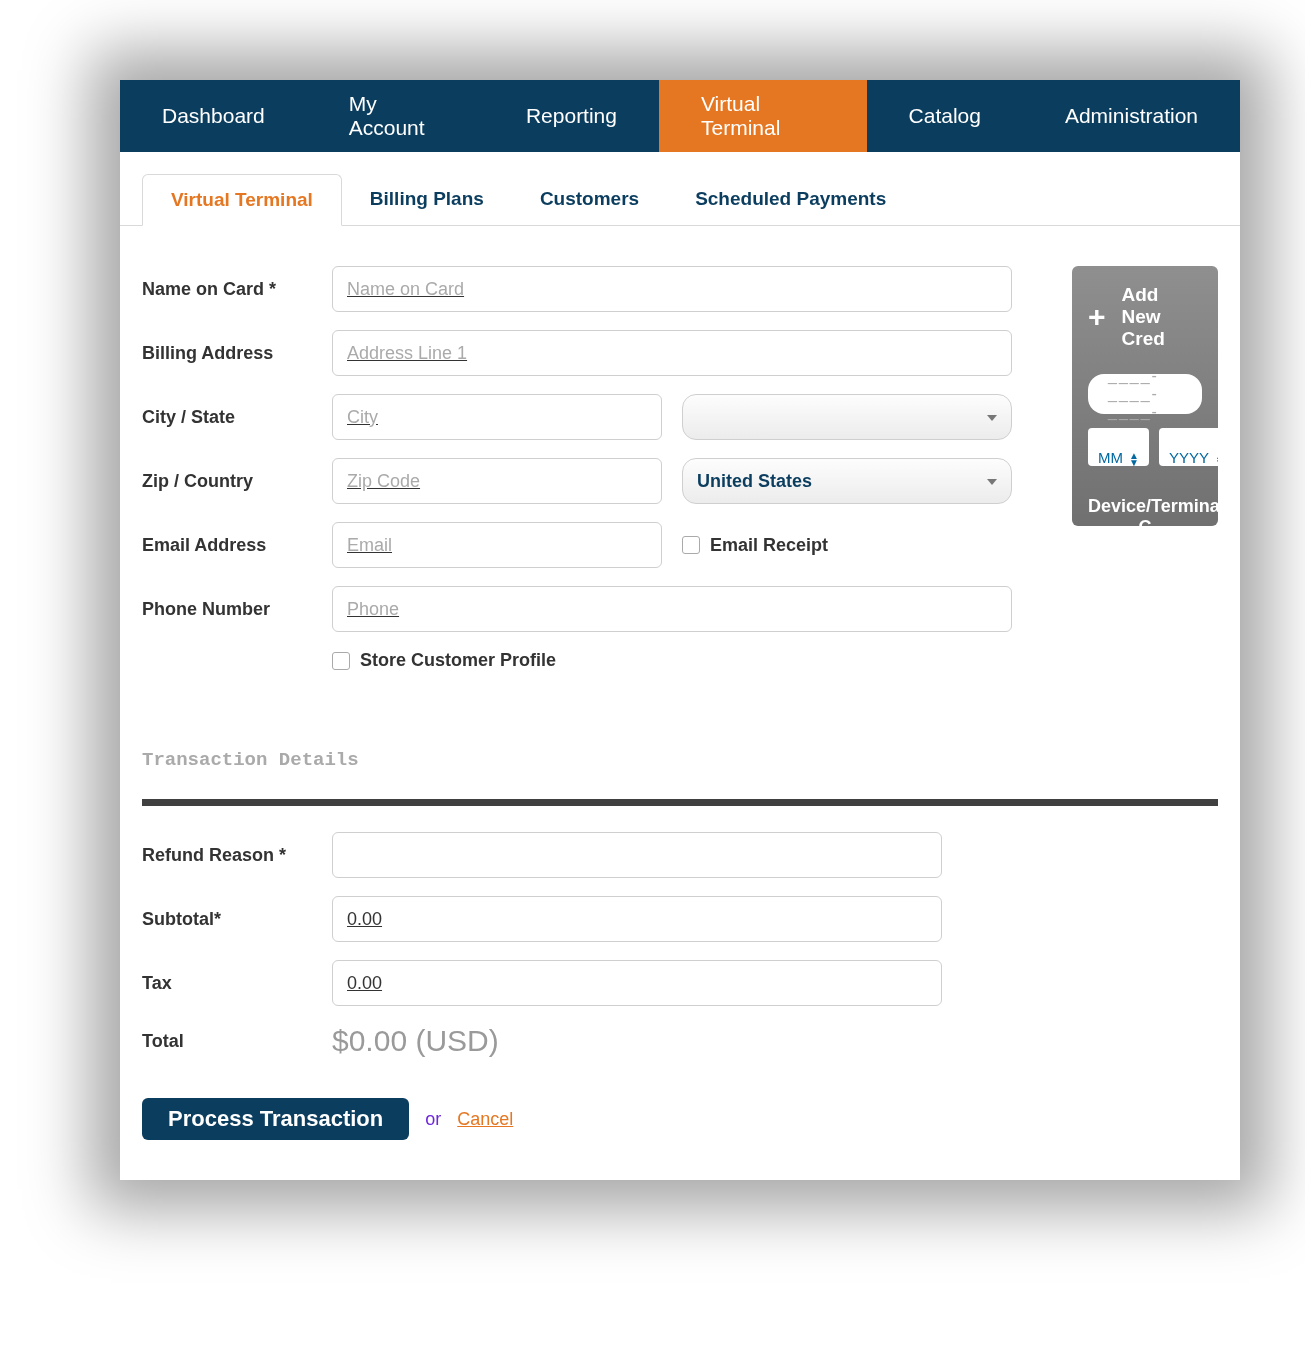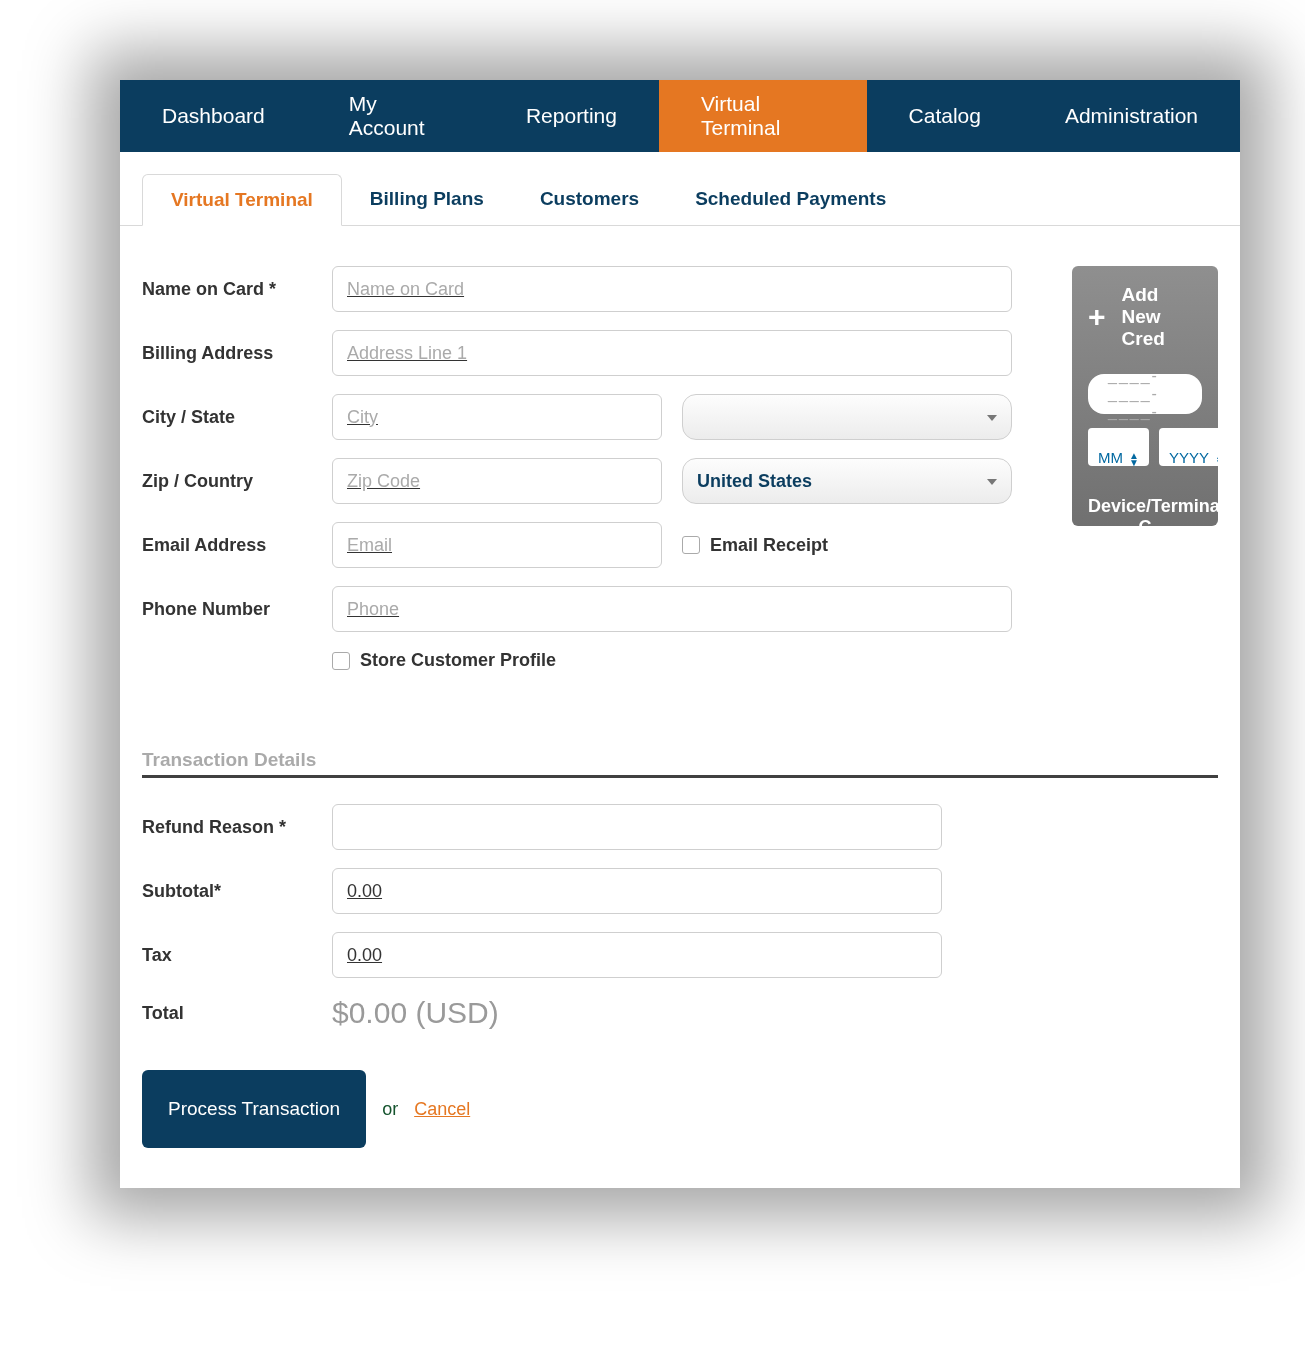--- a/index.html
+++ b/index.html
@@ -31,26 +31,26 @@
 .chk { width:18px; height:18px; border:1px solid #aaa; border-radius:3px; margin-right:10px; display:inline-block; }
 .chk-wrap { display:flex; align-items:center; color:#333; font-weight:700; font-size:18px; }
 .card-panel { width:235px; background:linear-gradient(#8f8f8f,#707070); border-radius:6px; padding:18px 16px; color:#fff; height:260px; overflow:hidden; }
 .card-head { display:flex; align-items:center; gap:16px; font-size:19px; font-weight:600; margin-bottom:24px; }
 .plus-ic { font-size:30px; font-weight:700; line-height:1; }
 .cc-num { background:#fff; color:#aaa; height:40px; border-radius:16px; display:flex; align-items:center; padding:0 20px; font-size:16px; letter-spacing:2px; margin-bottom:14px; }
 .cc-row { display:flex; gap:10px; margin-bottom:30px; }
 .cc-sel { background:#fff; color:#0369a1; height:38px; border-radius:4px; display:flex; align-items:flex-end; padding:0 10px; font-weight:400; font-size:15px; position:relative; }
 .cc-sel .upd { display:inline-block; margin-left:6px; font-size:10px; line-height:7px; }
 .cc-foot { text-align:center; font-size:18px; font-weight:600; }
-.section-title { color:#aaa; font-size:19px; font-weight:600; margin-top:60px; border-bottom:3px solid #404040; padding-bottom:4px; margin-bottom:26px; }
+.section-title { color:#aaa; font-size:19px; font-weight:600; margin-top:60px; border-bottom:7px solid #404040; padding-bottom:28px; margin-bottom:26px;font-family:Liberation Mono, monospace; }
 .w600 { flex:0 0 610px; }
 .total { font-size:30px; color:#9a9a9a; }
 .actions { margin-top:40px; display:flex; align-items:center; gap:16px; }
-.btn-primary { background:#0b3d5f; color:#fff; border:none; border-radius:6px; padding:28px 26px; font-size:19px; font-weight:400; cursor:pointer; }
-.or { color:#14532d; font-size:18px; }
+.btn-primary { background:#0b3d5f; color:#fff; border:none; border-radius:6px; padding:8px 26px; font-size:22px; font-weight:700; cursor:pointer; }
+.or { color:#6d28d9; font-size:18px; }
 .cancel { color:#e57722; text-decoration:underline; font-size:18px; cursor:pointer; }
 </style>
 </head>
 <body>
 
 <div class="frame">
   <div class="nav">
     <div class="nav-item">Dashboard</div>
     <div class="nav-item">My Account</div>
     <div class="nav-item">Reporting</div>

